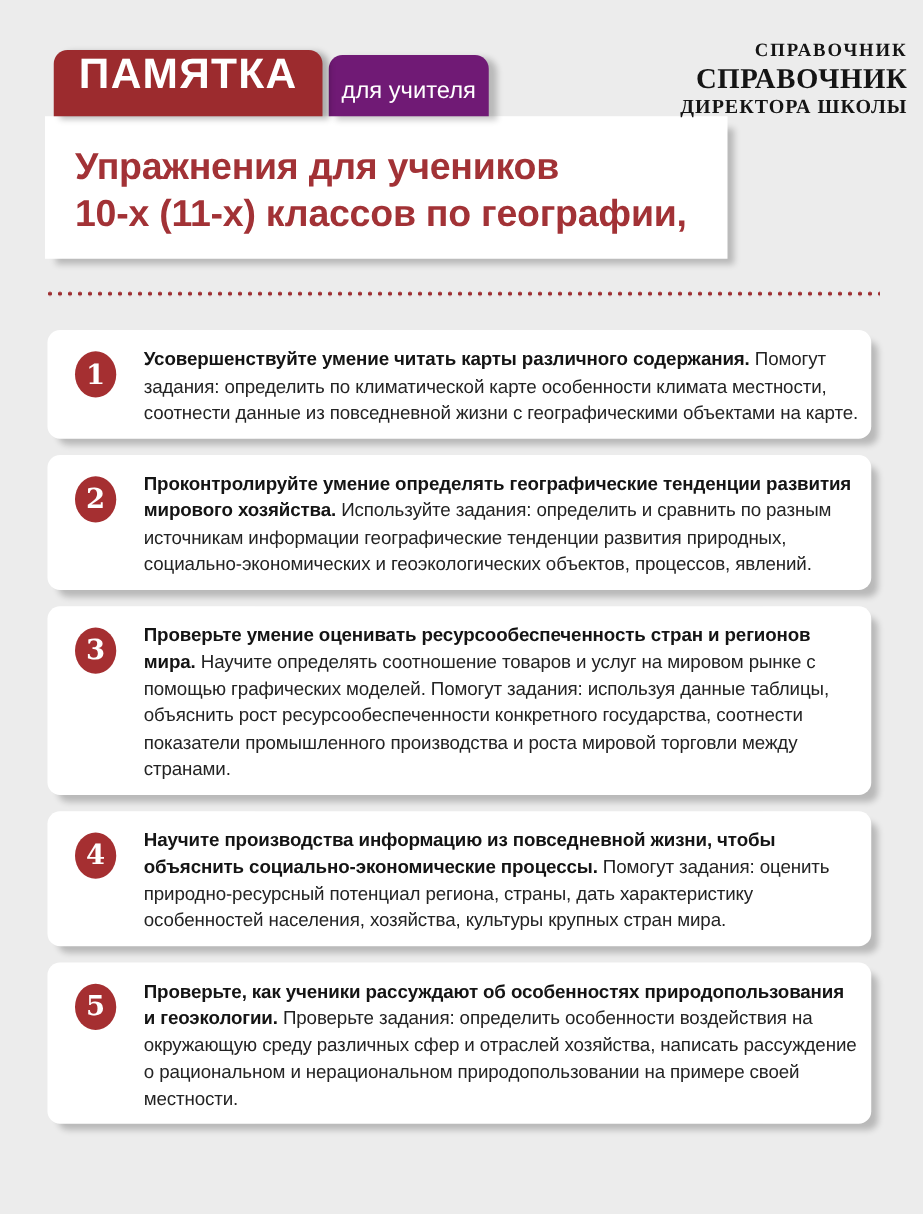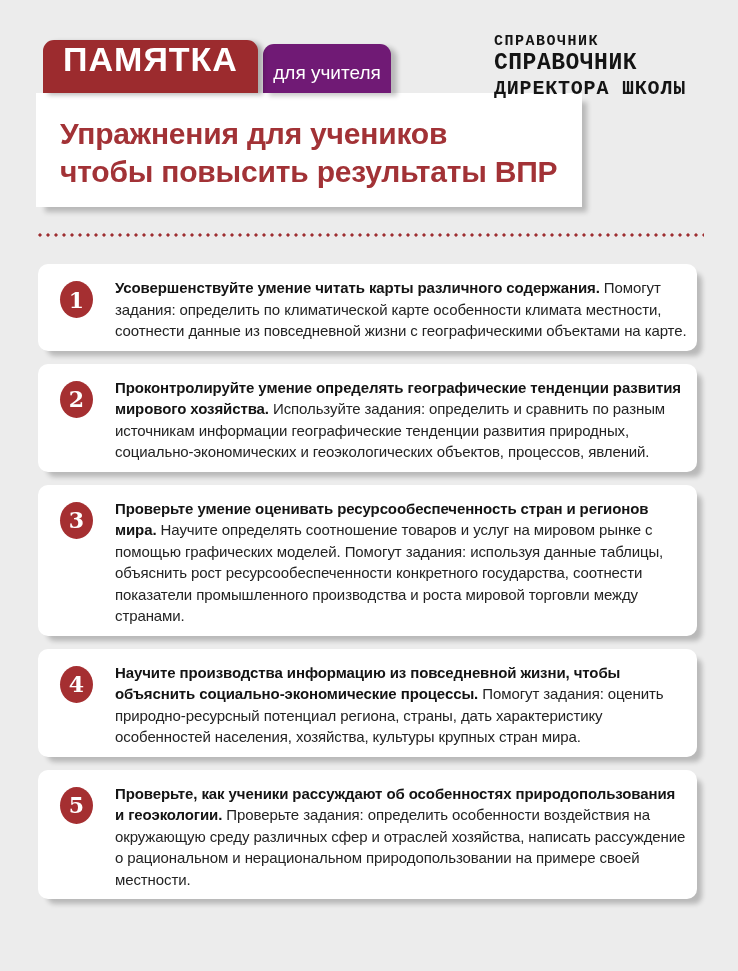--- a/index.html
+++ b/index.html
@@ -19,27 +19,27 @@
   }
   .tab-secondary{
     position:absolute;left:263px;top:44px;width:128px;height:49px;
     background:#701a75;border-radius:11px 11px 0 0;
     display:flex;align-items:flex-end;justify-content:center;
     padding-bottom:9px;box-sizing:border-box;
     color:#fff;font-size:19px;
     box-shadow:6px 3px 5px rgba(0,0,0,0.22);z-index:1;
   }
   .logo{
-    position:absolute;top:33px;right:12px;width:232px;text-align:left;
-    font-family:Liberation Mono, monospace;font-weight:bold;color:#141414;
+    position:absolute;top:33px;right:12px;width:232px;text-align:right;
+    font-family:Liberation Serif, serif;font-weight:bold;color:#141414;
     line-height:1.15;z-index:1;
   }
   .logo-l1{font-size:15px;letter-spacing:1.5px;}
   .logo-l2{font-size:23px;letter-spacing:0.5px;}
-  .logo-l3{font-size:20px;letter-spacing:0.8px;}
+  .logo-l3{font-size:16px;letter-spacing:0.8px;}
   
   .main{position:absolute;top:93px;left:36px;width:670px;}
   .title-card{
     width:546px;box-sizing:border-box;background:#fff;
     padding:22px 20px 16px 24px;
     box-shadow:7px 7px 5px -2px rgba(0,0,0,0.22);
   }
   .title-line{
     color:#a23236;font-size:30px;line-height:38px;font-weight:bold;
     letter-spacing:-0.2px;
@@ -80,21 +80,21 @@
 </div>
 <div class="logo">
   <div class="logo-l1">СПРАВОЧНИК</div>
   <div class="logo-l2">СПРАВОЧНИК</div>
   <div class="logo-l3">ДИРЕКТОРА ШКОЛЫ</div>
 </div>
 
 <div class="main">
   <div class="title-card">
     <div class="title-line">Упражнения для учеников</div>
-    <div class="title-line">чтобы повысить результаты ВПР</div>
+    <div class="title-line">10-х (11-х) классов по географии,</div>
   </div>
 
   <div class="dots"></div>
 
   <div class="items">
 
     <div class="card">
       <div class="num-col">
         <div class="num">1</div>
       </div>

